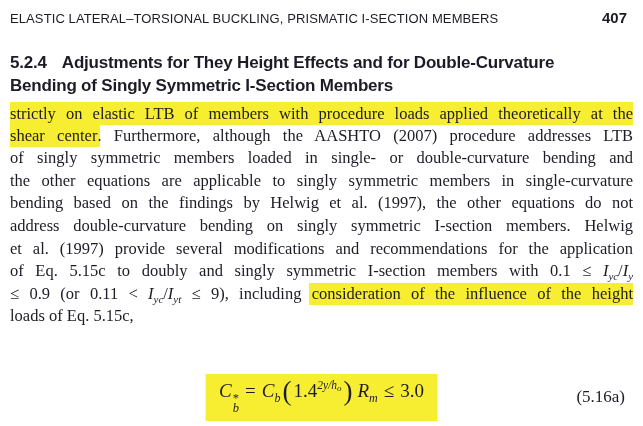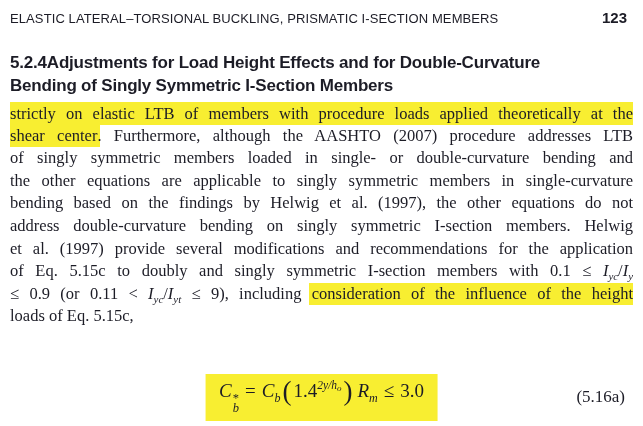--- a/index.html
+++ b/index.html
@@ -19,21 +19,21 @@
     position:absolute; right:0; top:-2px;
     font-family:"Liberation Sans", sans-serif; font-weight:bold; font-size:15px;
   }
 
   
   .section-heading {
     position:absolute; top:52px; left:10px; width:628px;
     font-family:"Liberation Sans", sans-serif; font-weight:bold;
     font-size:17px; line-height:22.5px; letter-spacing:-0.2px;
   }
-  .sec-num { }
+  .sec-num { margin-right:15px; }
 
   
   .body-text { position:absolute; top:102px; left:10px; width:623px; font-size:16.5px; }
   .line { height:22.6px; line-height:22.6px; overflow:hidden; }
   .line.just { text-align:justify; text-align-last:justify; word-spacing:-1.2px; }
   .line.just::after { content:""; display:inline-block; width:100%; height:0; }
   .hl { background:var(--hl); padding:2.5px 3px; margin:0 -3px; }
   .body-text sub { font-size:66%; line-height:0; }
   .mvar i, .body-text i { font-style:italic; }
 
@@ -59,25 +59,25 @@
   .stk .s-sub { height:10px; }
   .eq-label { position:absolute; right:8px; top:14px; font-size:17px; }
 </style>
 </head>
 <body>
 
 <div class="page">
 
   <div class="running-head">
     <span class="rh-title">ELASTIC LATERAL–TORSIONAL BUCKLING, PRISMATIC I-SECTION MEMBERS</span>
-    <span class="rh-num">123</span>
+    <span class="rh-num">407</span>
   </div>
 
   <div class="section-heading">
-    <div><span class="sec-num">5.2.4</span><span>Adjustments for Load Height Effects and for Double-Curvature</span></div>
+    <div><span class="sec-num">5.2.4</span><span>Adjustments for They Height Effects and for Double-Curvature</span></div>
     <div>Bending of Singly Symmetric I-Section Members</div>
   </div>
 
   <div class="body-text" id="body-text">
       <div class="line just"><span class="hl">strictly on elastic LTB of members with procedure loads applied theoretically at the</span></div>
       <div class="line just"><span class="hl">shear center</span><span>. Furthermore, although the AASHTO (2007) procedure addresses LTB</span></div>
       <div class="line just"><span>of singly symmetric members loaded in single- or double-curvature bending and</span></div>
       <div class="line just"><span>the other equations are applicable to singly symmetric members in single-curvature</span></div>
       <div class="line just"><span>bending based on the findings by Helwig et al. (1997), the other equations do not</span></div>
       <div class="line just"><span>address double-curvature bending on singly symmetric I-section members. Helwig</span></div>

